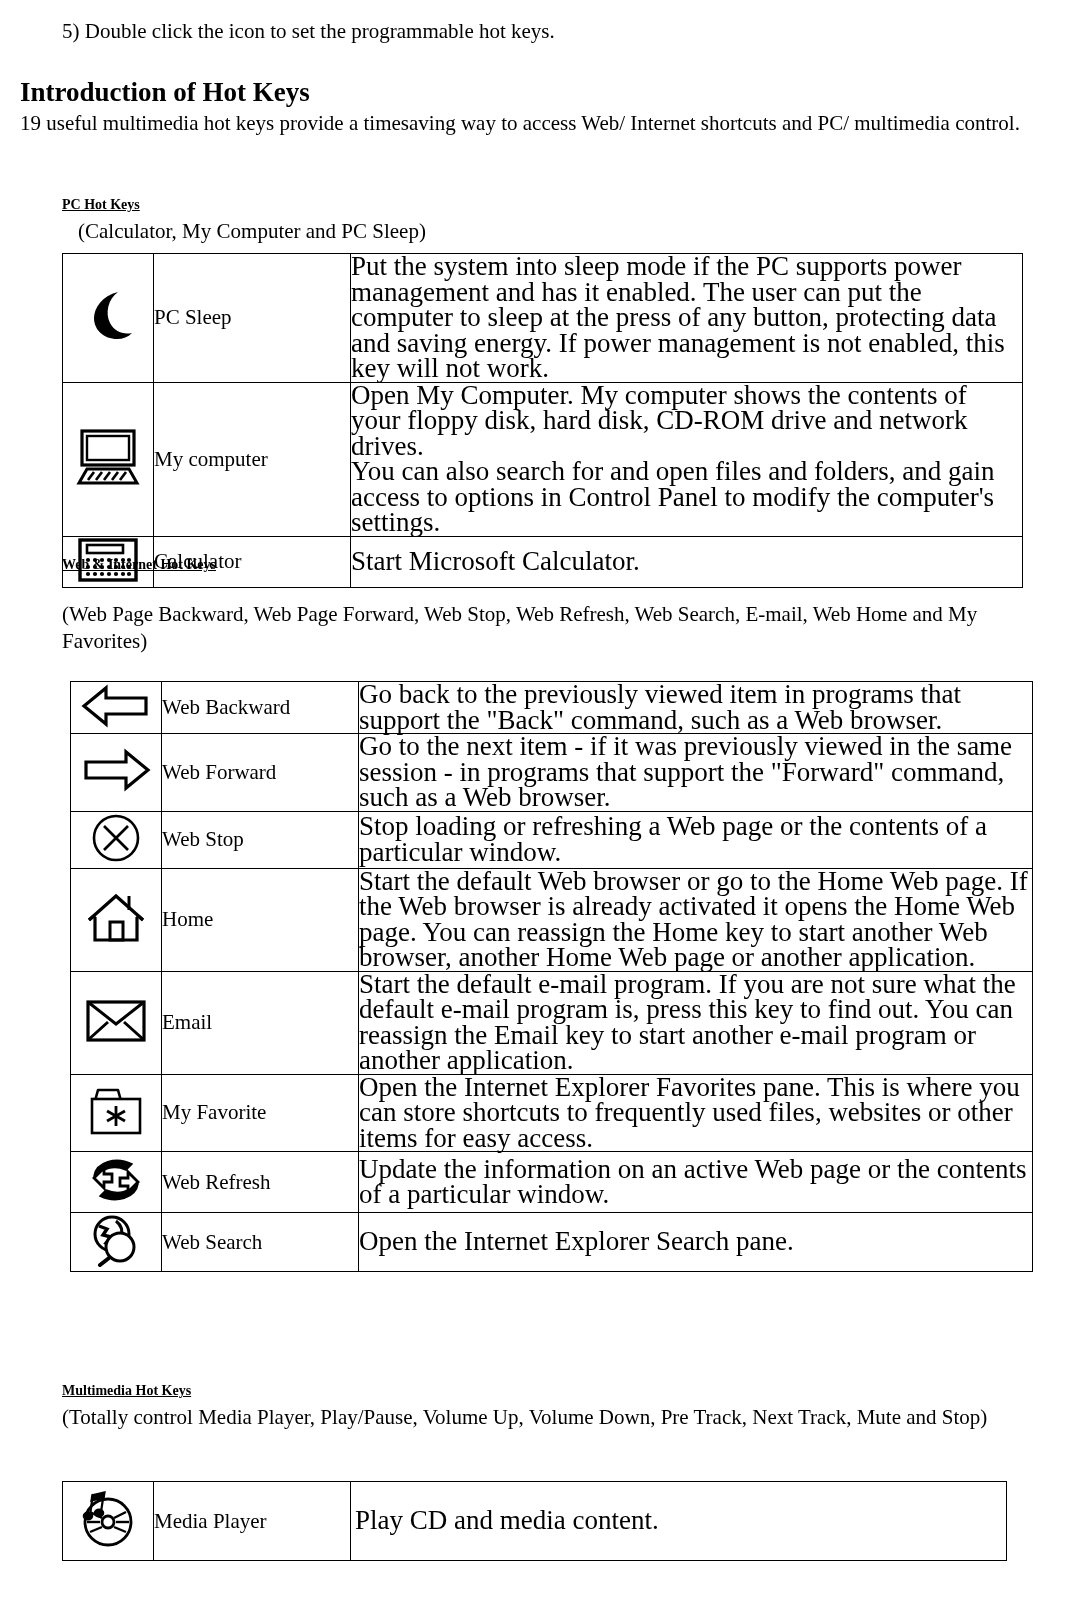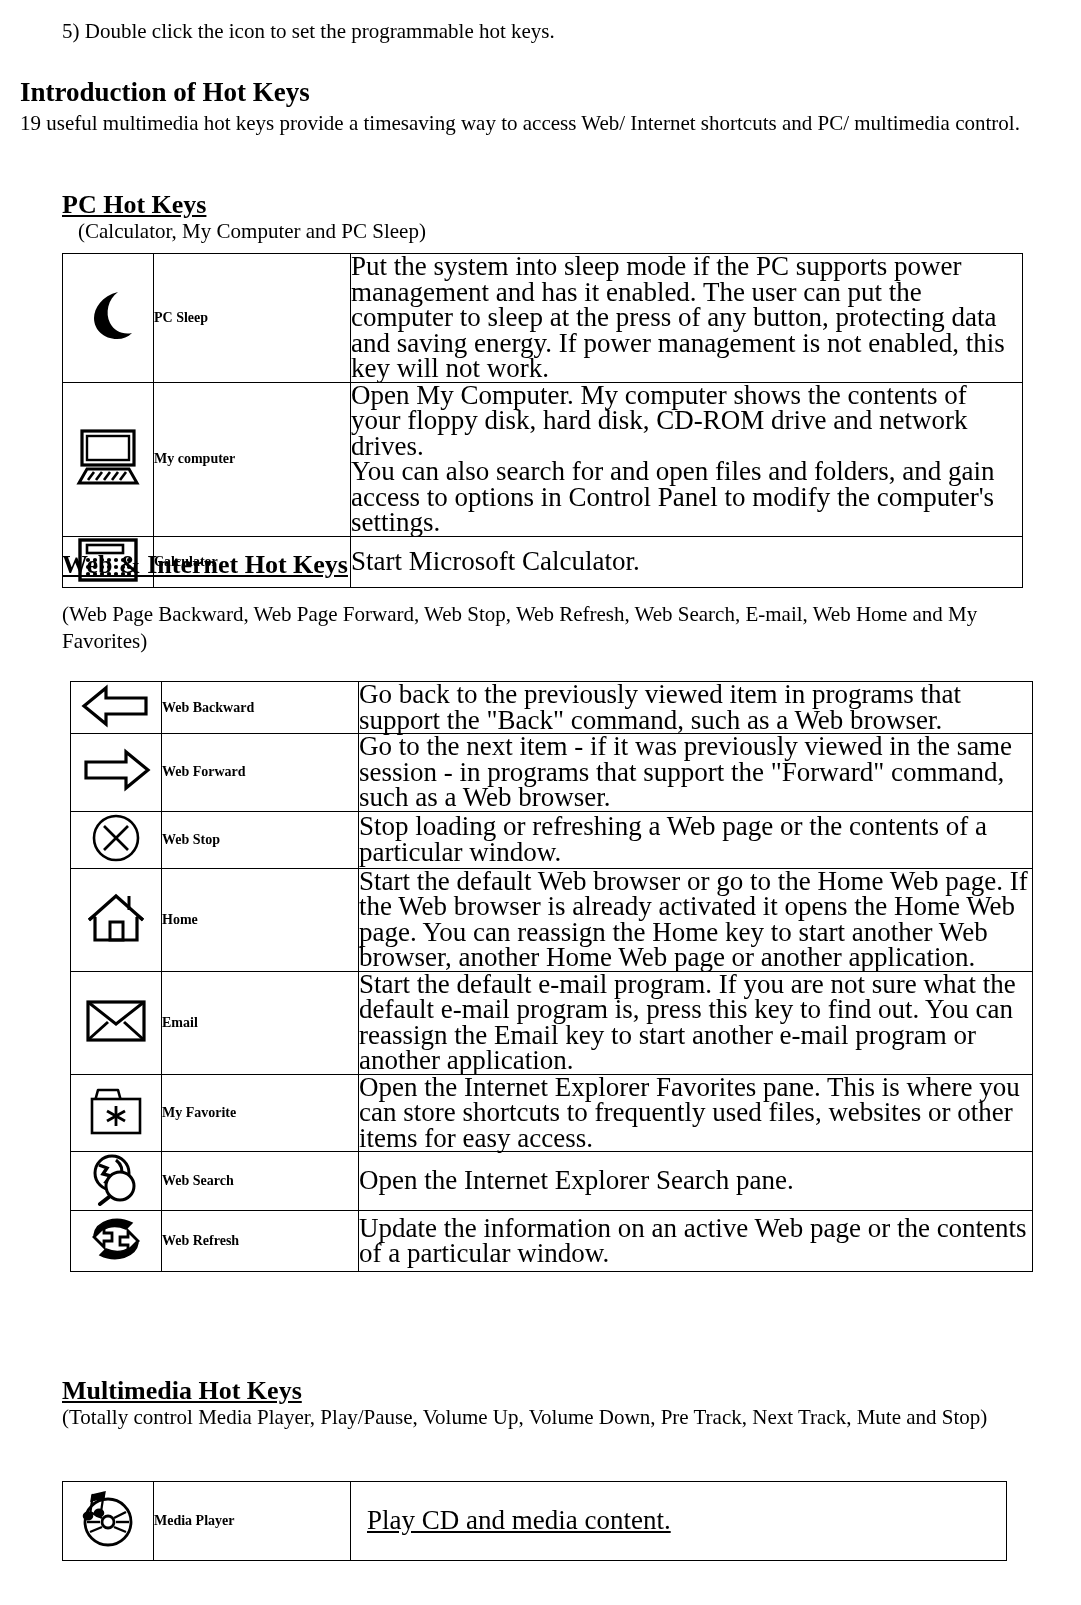--- a/index.html
+++ b/index.html
@@ -44,21 +44,21 @@
     position: absolute;
     left: 20px;
     top: 110px;
     width: 1020px;
     font-size: 21px;
     line-height: 27px;
   }
 
   .sec-head {
     position: absolute;
-    font-size: 26px;
+    font-size: 14px;
     font-weight: bold;
     text-decoration: underline;
     line-height: 25px;
   }
   .sec-sub {
     position: absolute;
     font-size: 21px;
     line-height: 27px;
   }
 
@@ -74,32 +74,32 @@
     vertical-align: middle;
     padding: 0;
   }
   td.c-icon {
     width: 90px;
     text-align: center;
     vertical-align: middle;
   }
   td.c-name {
     width: 196px;
-    font-weight: bold;
-    font-size: 14px;
+    font-weight: normal;
+    font-size: 21px;
     padding-left: 20px;
     vertical-align: middle;
   }
   td.c-desc {
     font-size: 27px;
     line-height: 25.5px;
     padding: 6px 8px 6px 10px;
     vertical-align: middle;
   }
-  td.c-desc.pad-more { padding-left: 16px; text-decoration: underline; }
+  td.c-desc.pad-more { padding-left: 4px; }
 
   
   .icon-wrap {
     display: inline-block;
     line-height: 0;
   }
   svg { display: block; }
 </style>
 </head>
 <body>
@@ -270,45 +270,45 @@
               </g>
             </svg>
           </span>
         </td>
         <td class="c-name">My Favorite</td>
         <td class="c-desc">Open the Internet Explorer Favorites pane. This is where you can store shortcuts to frequently used files, websites or other items for easy access.</td>
       </tr>
       <tr>
         <td class="c-icon">
           <span class="icon-wrap">
+            <svg width="60" height="56" viewBox="0 0 60 56">
+              <path d="M8 24 C10 10 30 4 46 12 L40 18 C28 13 15 16 12 26 Z" fill="#000" stroke="#000" stroke-width="1.5"></path>
+              <path d="M18 16 L8 26 L18 36 L18 30 L26 30 L26 22 L18 22 Z" fill="#fff" stroke="#000" stroke-width="2.8" stroke-linejoin="miter"></path>
+              <path d="M52 32 C50 46 30 52 14 44 L20 38 C32 43 45 40 48 30 Z" fill="#000" stroke="#000" stroke-width="1.5"></path>
+              <path d="M42 40 L52 30 L42 20 L42 26 L34 26 L34 34 L42 34 Z" fill="#fff" stroke="#000" stroke-width="2.8" stroke-linejoin="miter"></path>
+            </svg>
+          </span>
+        </td>
+        <td class="c-name">Web Refresh</td>
+        <td class="c-desc">Update the information on an active Web page or the contents of a particular window.</td>
+      </tr>
+      <tr>
+        <td class="c-icon">
+          <span class="icon-wrap">
             <svg width="58" height="54" viewBox="0 0 58 54">
               <circle cx="25" cy="21" r="17" fill="#fff" stroke="#000" stroke-width="3"></circle>
               <path d="M12 13 L20 16 L16 22 L24 24 L19 30 L26 33" fill="none" stroke="#000" stroke-width="3.4" stroke-linejoin="miter"></path>
               <path d="M29 8 C34 12 36 18 34 24" fill="none" stroke="#000" stroke-width="3"></path>
               <circle cx="33" cy="34" r="14" fill="#fff" stroke="#000" stroke-width="3"></circle>
               <line x1="22" y1="45" x2="13" y2="52" stroke="#000" stroke-width="4" stroke-linecap="round"></line>
             </svg>
           </span>
         </td>
         <td class="c-name">Web Search</td>
         <td class="c-desc">Open the Internet Explorer Search pane.</td>
-      </tr>
-      <tr>
-        <td class="c-icon">
-          <span class="icon-wrap">
-            <svg width="60" height="56" viewBox="0 0 60 56">
-              <path d="M8 24 C10 10 30 4 46 12 L40 18 C28 13 15 16 12 26 Z" fill="#000" stroke="#000" stroke-width="1.5"></path>
-              <path d="M18 16 L8 26 L18 36 L18 30 L26 30 L26 22 L18 22 Z" fill="#fff" stroke="#000" stroke-width="2.8" stroke-linejoin="miter"></path>
-              <path d="M52 32 C50 46 30 52 14 44 L20 38 C32 43 45 40 48 30 Z" fill="#000" stroke="#000" stroke-width="1.5"></path>
-              <path d="M42 40 L52 30 L42 20 L42 26 L34 26 L34 34 L42 34 Z" fill="#fff" stroke="#000" stroke-width="2.8" stroke-linejoin="miter"></path>
-            </svg>
-          </span>
-        </td>
-        <td class="c-name">Web Refresh</td>
-        <td class="c-desc">Update the information on an active Web page or the contents of a particular window.</td>
       </tr>
     </tbody>
   </table>
 
   <div class="sec-head" style="left:62px; top:1378px;">Multimedia Hot Keys</div>
   <div class="sec-sub" style="left:62px; top:1404px; width:970px;">(Totally control Media Player, Play/Pause, Volume Up, Volume Down, Pre Track, Next Track, Mute and Stop)</div>
 
   <table class="hk" style="left:62px; top:1481px; width:945px;">
     <tbody>
       <tr>

